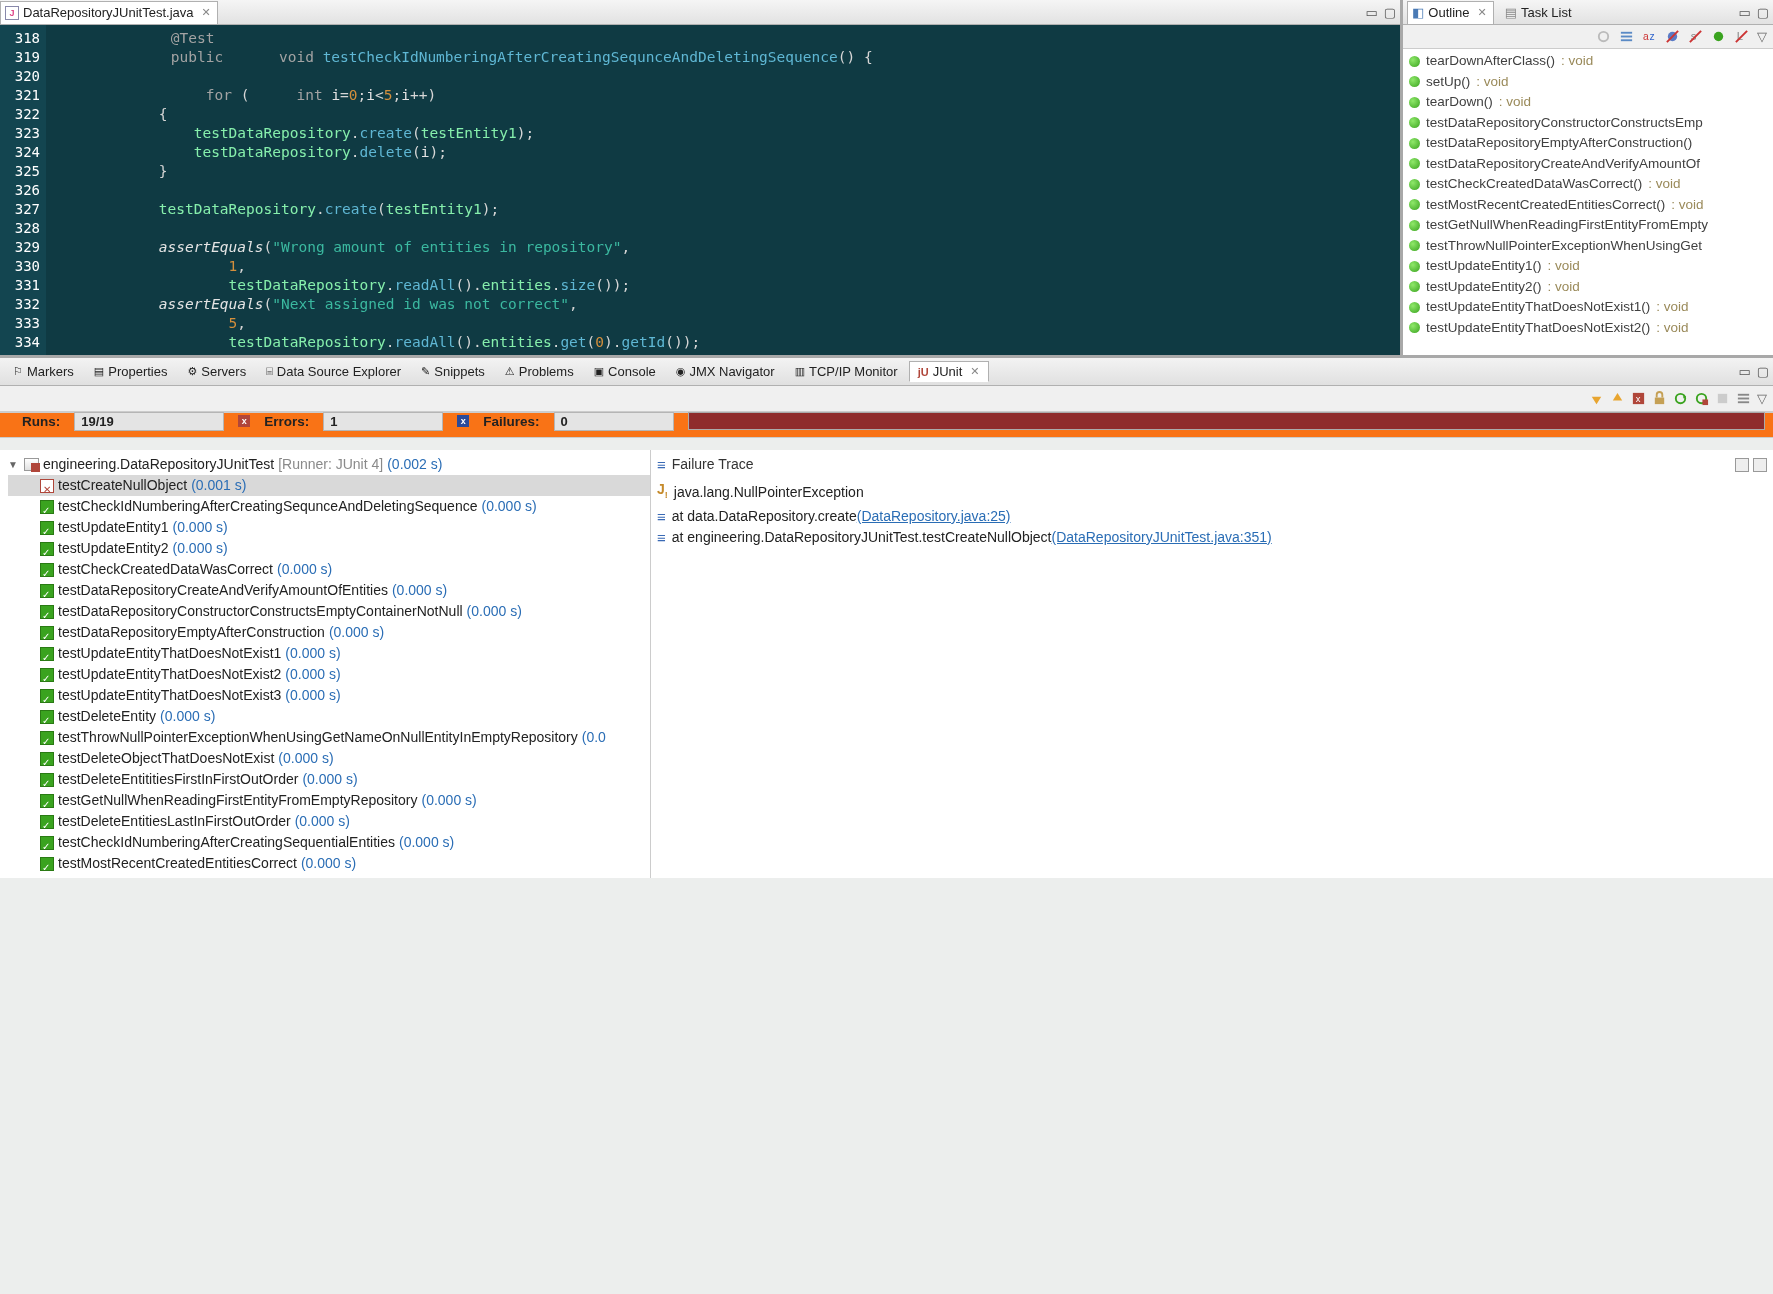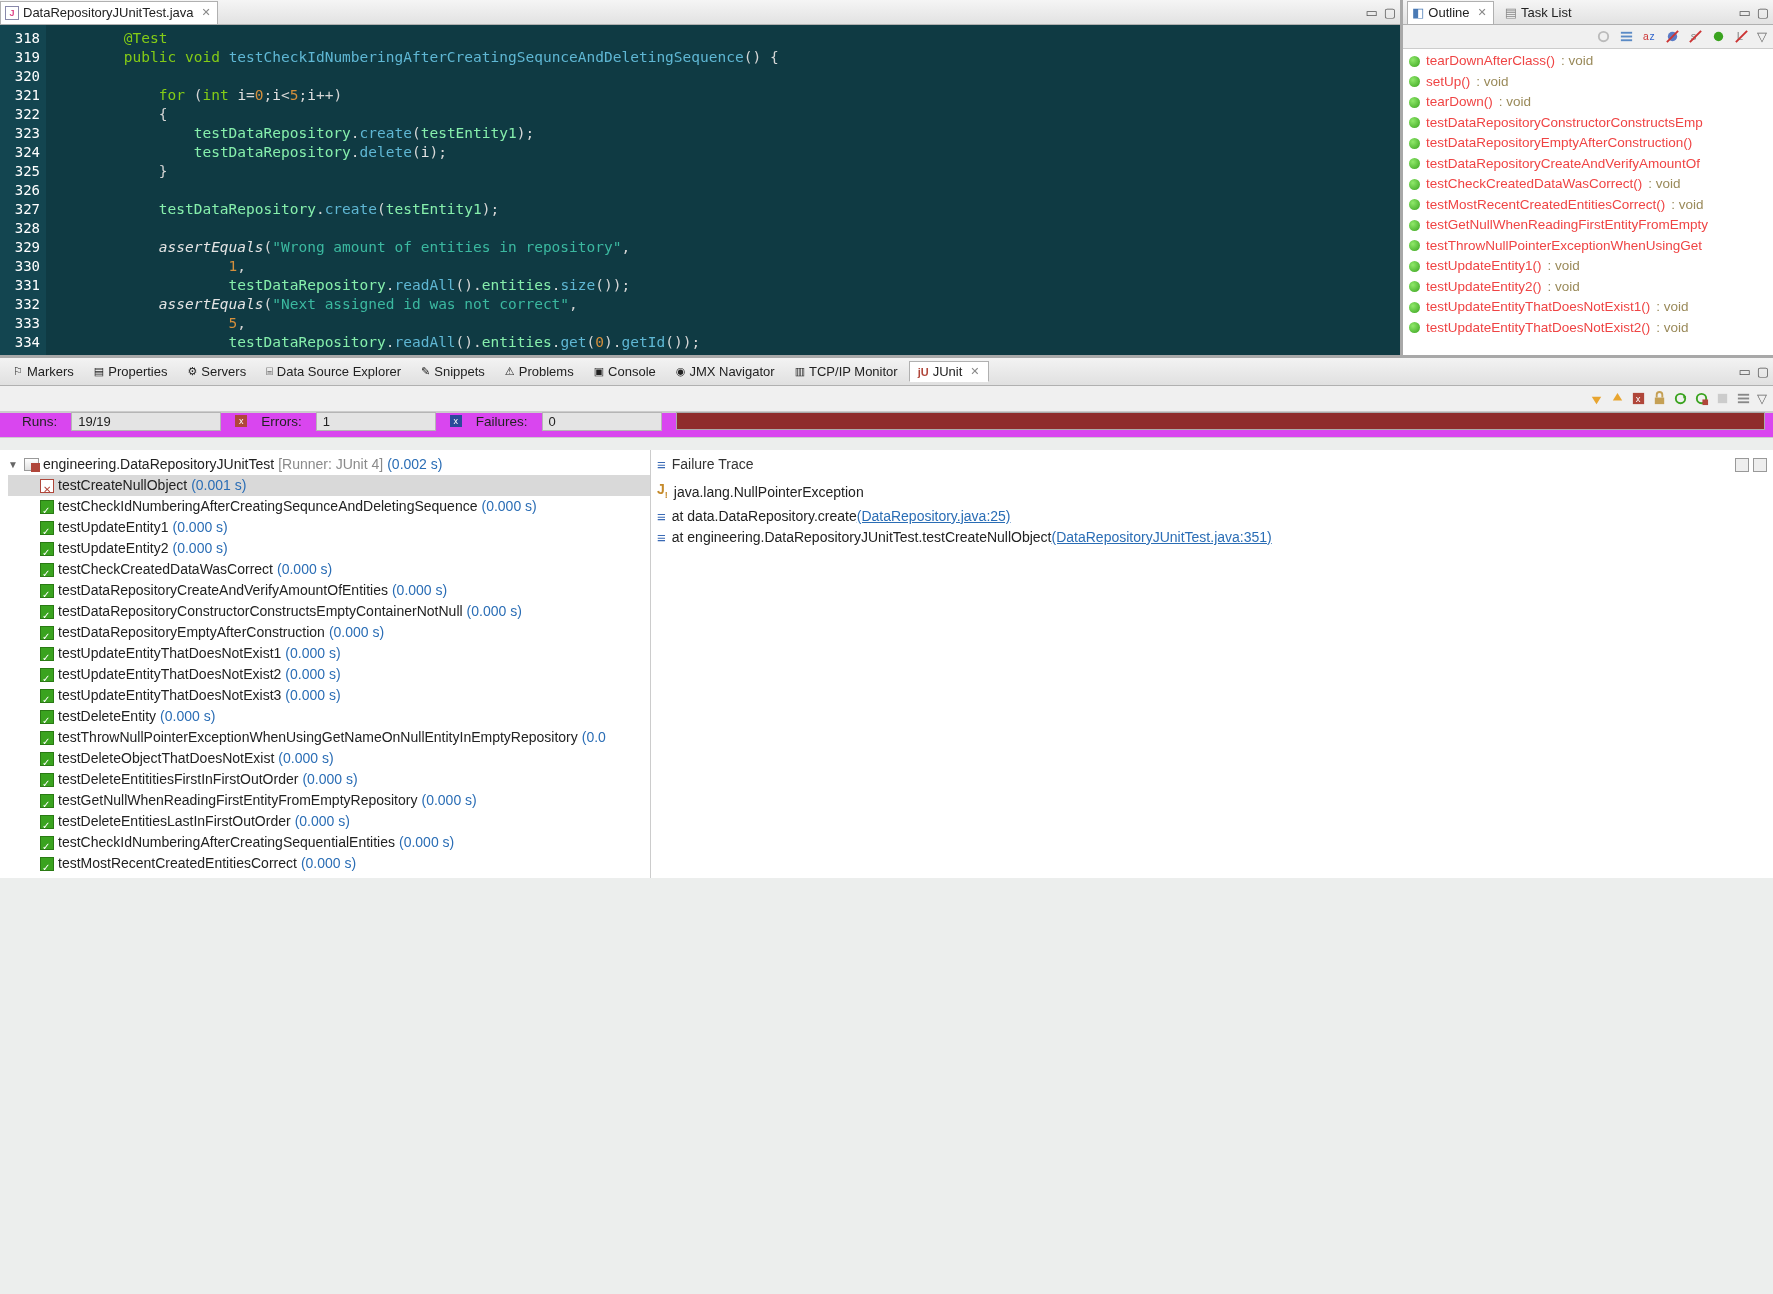--- a/index.html
+++ b/index.html
@@ -6,36 +6,36 @@
 body { font-family: -apple-system, Helvetica, Arial, sans-serif; font-size:13px; color:#222; background:#eceeed; width:1773px; height:1294px; overflow:hidden; }
 .top { display:flex; height:355px; }
 .editor-pane { flex:1; display:flex; flex-direction:column; border-right:3px solid #a8a8a8; }
 .tabbar { height:25px; background:linear-gradient(#f5f5f5,#e2e2e2); border-bottom:1px solid #b0b0b0; display:flex; align-items:center; justify-content:space-between; padding-right:4px;}
 .tab { display:inline-flex; align-items:center; height:23px; background:#fff; border:1px solid #b0b0b0; border-bottom:none; padding:0 6px 0 4px; font-size:13px; gap:4px;}
 .tab .close { color:#888; font-size:11px; margin-left:4px;}
 .tabtools { display:flex; gap:6px; color:#555;}
 .editor-body { flex:1; display:flex; background:#0f3a43; overflow:hidden;}
 .gutter { width:46px; background:#134550; color:#ffffff; font-family:Menlo,Consolas,monospace; font-size:14px; line-height:19px; padding-top:4px; text-align:right; padding-right:6px;}
 .code { flex:1; font-family:Menlo,Consolas,monospace; font-size:14.5px; line-height:19px; padding:4px 8px; white-space:pre; color:#d6d6d6; overflow:hidden;}
-.k-orange{color:#84cc16;} .k-blue{color:#5fb7d4;} .k-white{color:#e4e4e4;} .k-teal{color:#3bb9a0;} .k-num{color:#d48f3c;} .k-field{color:#86efac;} .k-paren{color:#d6d6d6;} .k-italic{font-style:italic;color:#e4e4e4;}
+.k-orange{color:#a3a3a3;margin-left:47px;} .k-blue{color:#5fb7d4;} .k-white{color:#e4e4e4;} .k-teal{color:#3bb9a0;} .k-num{color:#d48f3c;} .k-field{color:#86efac;} .k-paren{color:#d6d6d6;} .k-italic{font-style:italic;color:#e4e4e4;}
 .right-pane { width:370px; display:flex; flex-direction:column; }
 .rp-tabs { height:25px; background:linear-gradient(#f5f5f5,#e2e2e2); border-bottom:1px solid #b0b0b0; display:flex; align-items:center; gap:2px; padding:0 4px; justify-content:space-between;}
 .rp-tabs .lefttabs { display:flex; gap:2px; }
 .rp-toolbar { height:24px; display:flex; align-items:center; justify-content:flex-end; gap:8px; padding:0 6px; background:#f0f0f0; border-bottom:1px solid #ccc;}
 .outline-list { flex:1; overflow:hidden; background:#fff; padding:2px 0 0 6px; font-size:13.5px; line-height:20.5px;}
 .outline-item { display:flex; align-items:center; gap:6px; white-space:nowrap; overflow:hidden;}
 .dot-green{ width:11px; height:11px; border-radius:50%; background:radial-gradient(circle at 35% 35%,#8fe86a,#3aa31f);}
-.meth-name{color:#ef4444;} .meth-ret{color:#9a8a5a;}
+.meth-name{color:#404040;} .meth-ret{color:#9a8a5a;}
 .bottom { display:flex; flex-direction:column; border-top:3px solid #a8a8a8; }
 .view-tabs { height:28px; background:linear-gradient(#f3f3f3,#e0e0e0); border-bottom:1px solid #b0b0b0; display:flex; align-items:center; gap:2px; padding:0 4px; justify-content:space-between;}
 .vtab { display:inline-flex; align-items:center; gap:4px; padding:2px 8px; border:1px solid transparent; font-size:13px; cursor:default;}
 .vtab.active { background:#fff; border:1px solid #b0b0b0; border-bottom-color:#fff;}
 .junit-toolbar { height:26px; display:flex; justify-content:flex-end; align-items:center; gap:6px; padding:0 6px; background:#f0f0f0; border-bottom:1px solid #ccc;}
 .status-line { height:22px; display:flex; align-items:center; padding:0 8px; font-size:13.5px; background:#f7f7f7;}
-.stats-row { height:26px; display:flex; align-items:center; gap:14px; padding:4px 8px 12px 22px; background:#d946ef; border-top:1px solid #ccc; border-bottom:1px solid #ccc;}
+.stats-row { height:26px; display:flex; align-items:center; gap:14px; padding:4px 8px 12px 22px; background:#f97316; border-top:1px solid #ccc; border-bottom:1px solid #ccc;font-weight:bold;}
 .stat-label { font-size:13.5px; }
 .stat-box { display:inline-block; min-width:150px; background:#e4e4e4; border:1px solid #b5b5b5; padding:1px 6px; font-size:13px;}
 .progress { flex:1; height:18px; background:#e2e2e2; border:1px solid #aaa;}
 .progress-fill{ height:100%; background:#8f2c2c;}
 .junit-body { flex:1; display:flex; background:#fff; margin-top:12px;}
 .test-tree { width:650px; overflow:hidden; padding:4px 0 4px 8px; font-size:14px; line-height:21px;}
 .tree-row { display:flex; align-items:center; gap:4px; white-space:nowrap;}
 .tree-row.selected { background:#d9d9d9; }
 .tree-row .time{ color:#2a6db5;}
 .tree-row .runner{color:#8a8a8a;}

